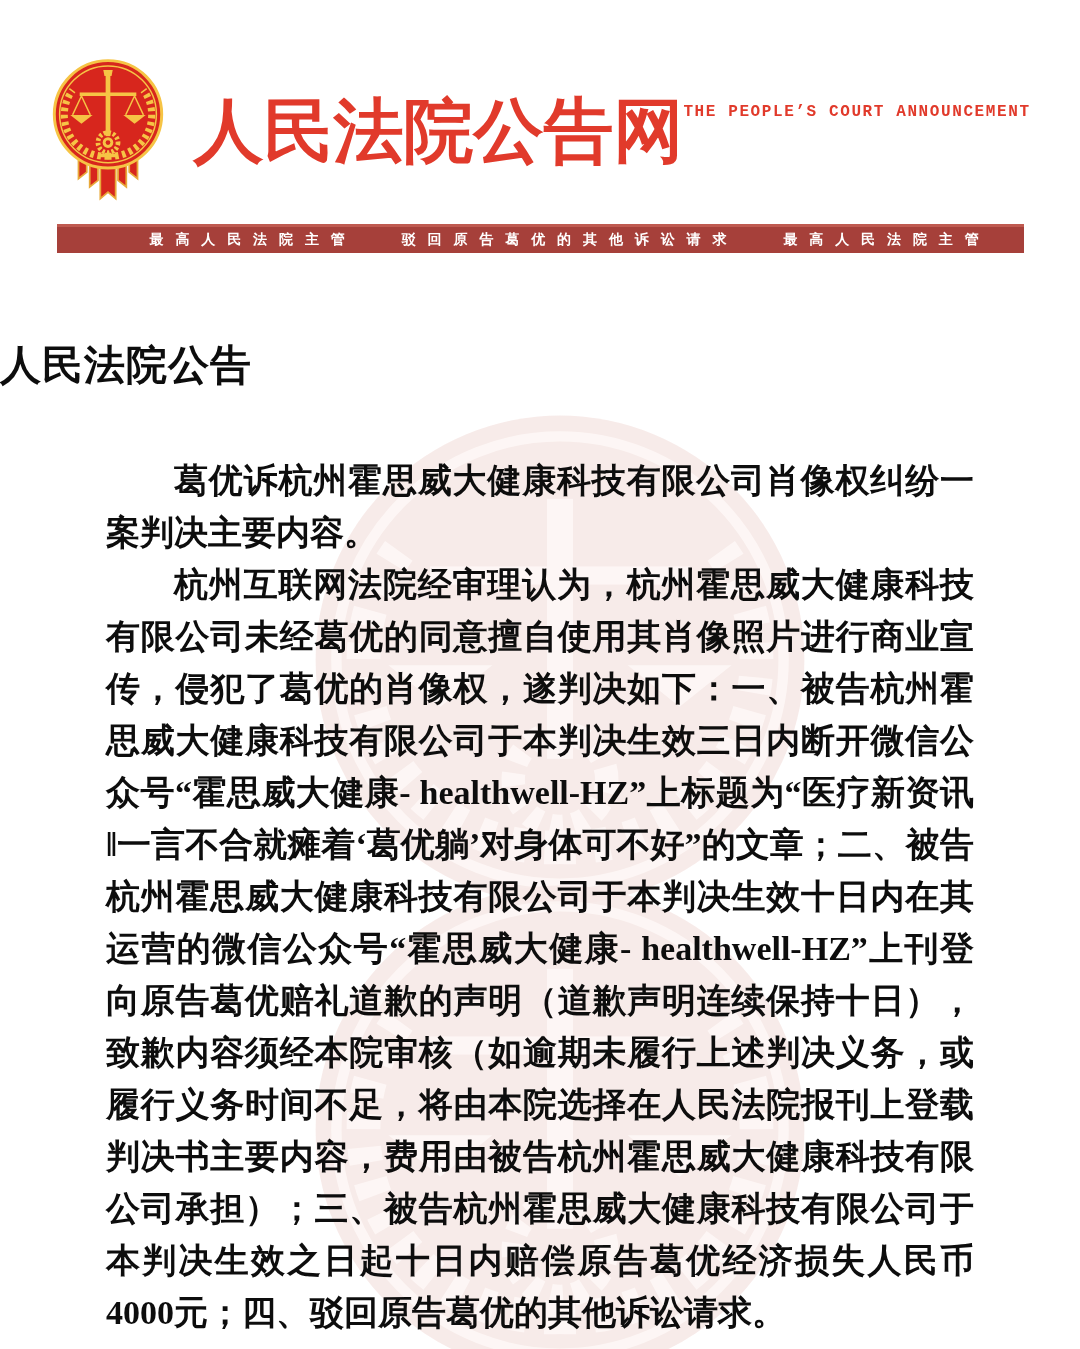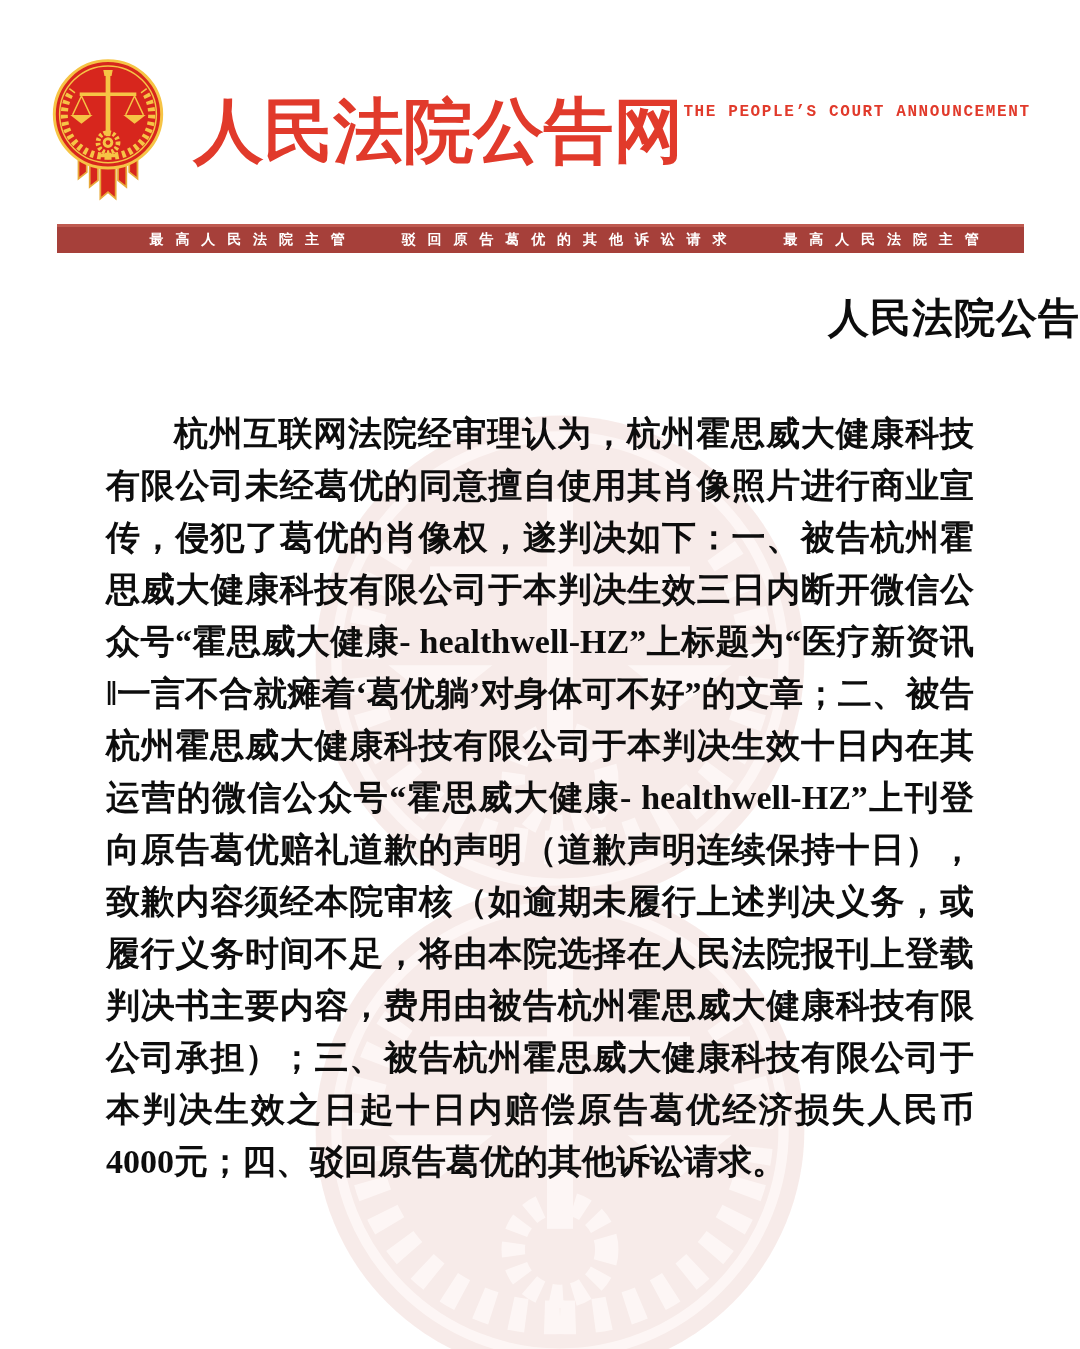--- a/index.html
+++ b/index.html
@@ -72,22 +72,22 @@
     font-weight:bold;
     font-size:14px;
     color:#ffffff;
     letter-spacing:0.85em;
     white-space:nowrap;
     margin-left:45px;
   }
   
   .doc-title{
     position:relative;
-    margin-top:38px;
-    text-align:right;
+    margin-top:85px;
+    text-align:left;
     font-size:41px;
     font-weight:bold;
     color:var(--text-color);
     letter-spacing:1px;
     z-index:2;
   }
   .doc-body{
     position:relative;
     width:868px;
     margin:62px auto 0 auto;
@@ -183,17 +183,18 @@
 
   <div class="banner">
     <span>最高人民法院主管</span>
     <span>驳回原告葛优的其他诉讼请求</span>
     <span>最高人民法院主管</span>
   </div>
 
   <h1 class="doc-title">人民法院公告</h1>
 
   <div class="doc-body">
+    <p class="indent">葛优诉杭州霍思威大健康科技有限公司肖像权纠纷一案判决主要内容。</p>
     <p class="indent">杭州互联网法院经审理认为，杭州霍思威大健康科技有限公司未经葛优的同意擅自使用其肖像照片进行商业宣传，侵犯了葛优的肖像权，遂判决如下：一、被告杭州霍思威大健康科技有限公司于本判决生效三日内断开微信公众号“霍思威大健康- healthwell-HZ”上标题为“医疗新资讯‖一言不合就瘫着‘葛优躺’对身体可不好”的文章；二、被告杭州霍思威大健康科技有限公司于本判决生效十日内在其运营的微信公众号“霍思威大健康- healthwell-HZ”上刊登向原告葛优赔礼道歉的声明（道歉声明连续保持十日），致歉内容须经本院审核（如逾期未履行上述判决义务，或履行义务时间不足，将由本院选择在人民法院报刊上登载判决书主要内容，费用由被告杭州霍思威大健康科技有限公司承担）；三、被告杭州霍思威大健康科技有限公司于本判决生效之日起十日内赔偿原告葛优经济损失人民币4000元；四、驳回原告葛优的其他诉讼请求。</p>
 
   </div>
 
 </div>
 
 </body></html>

